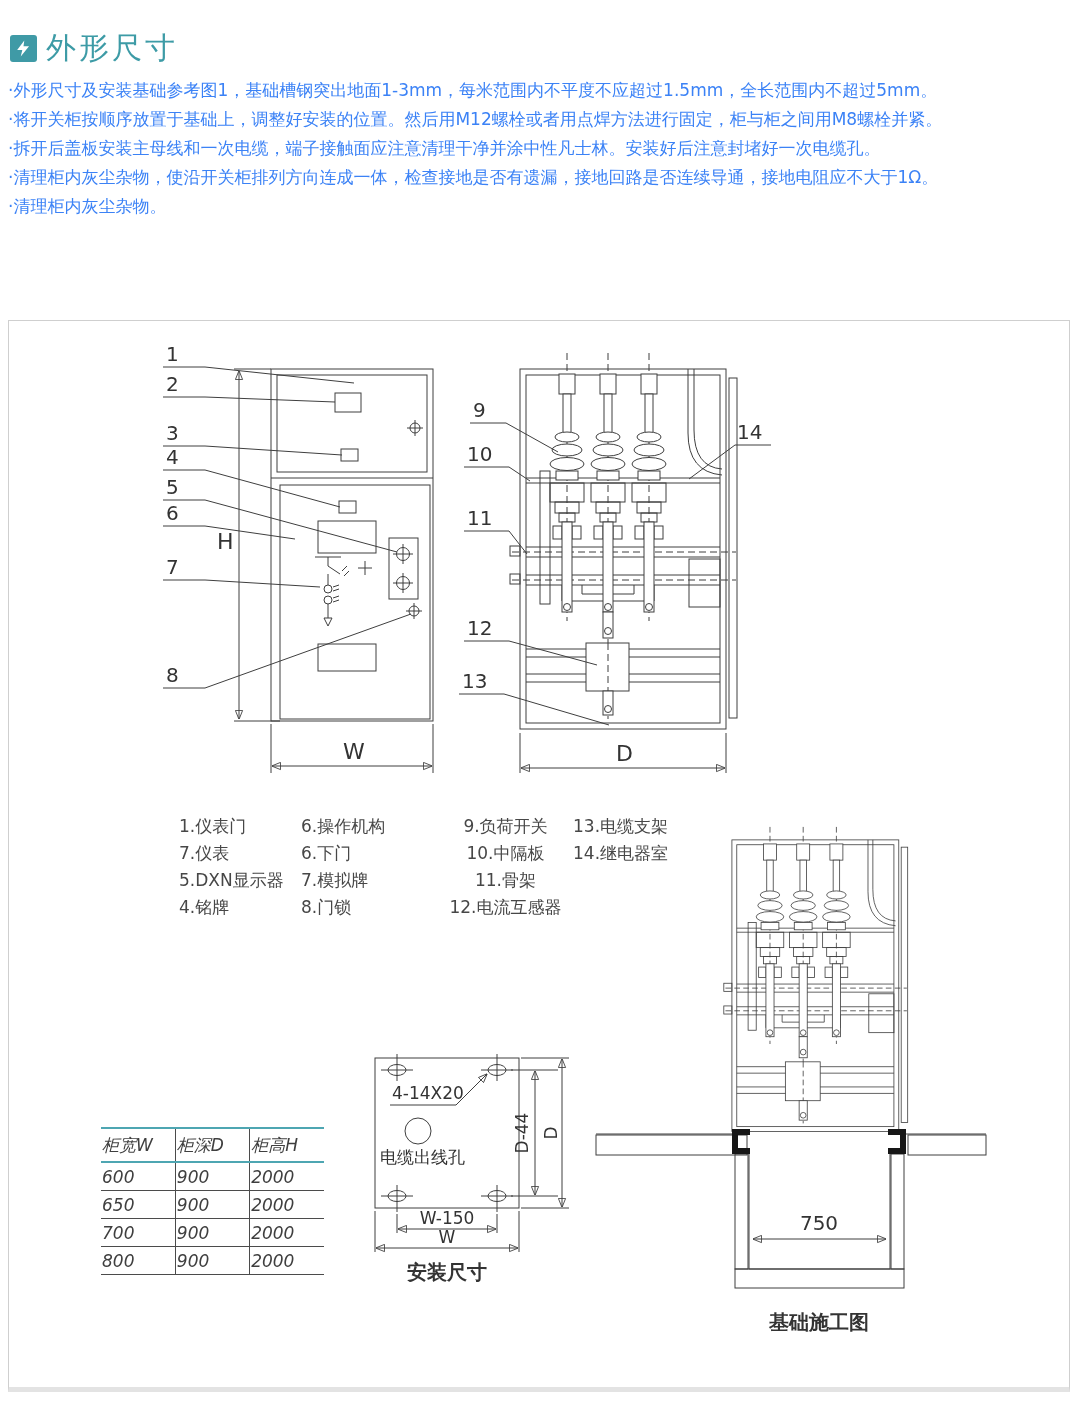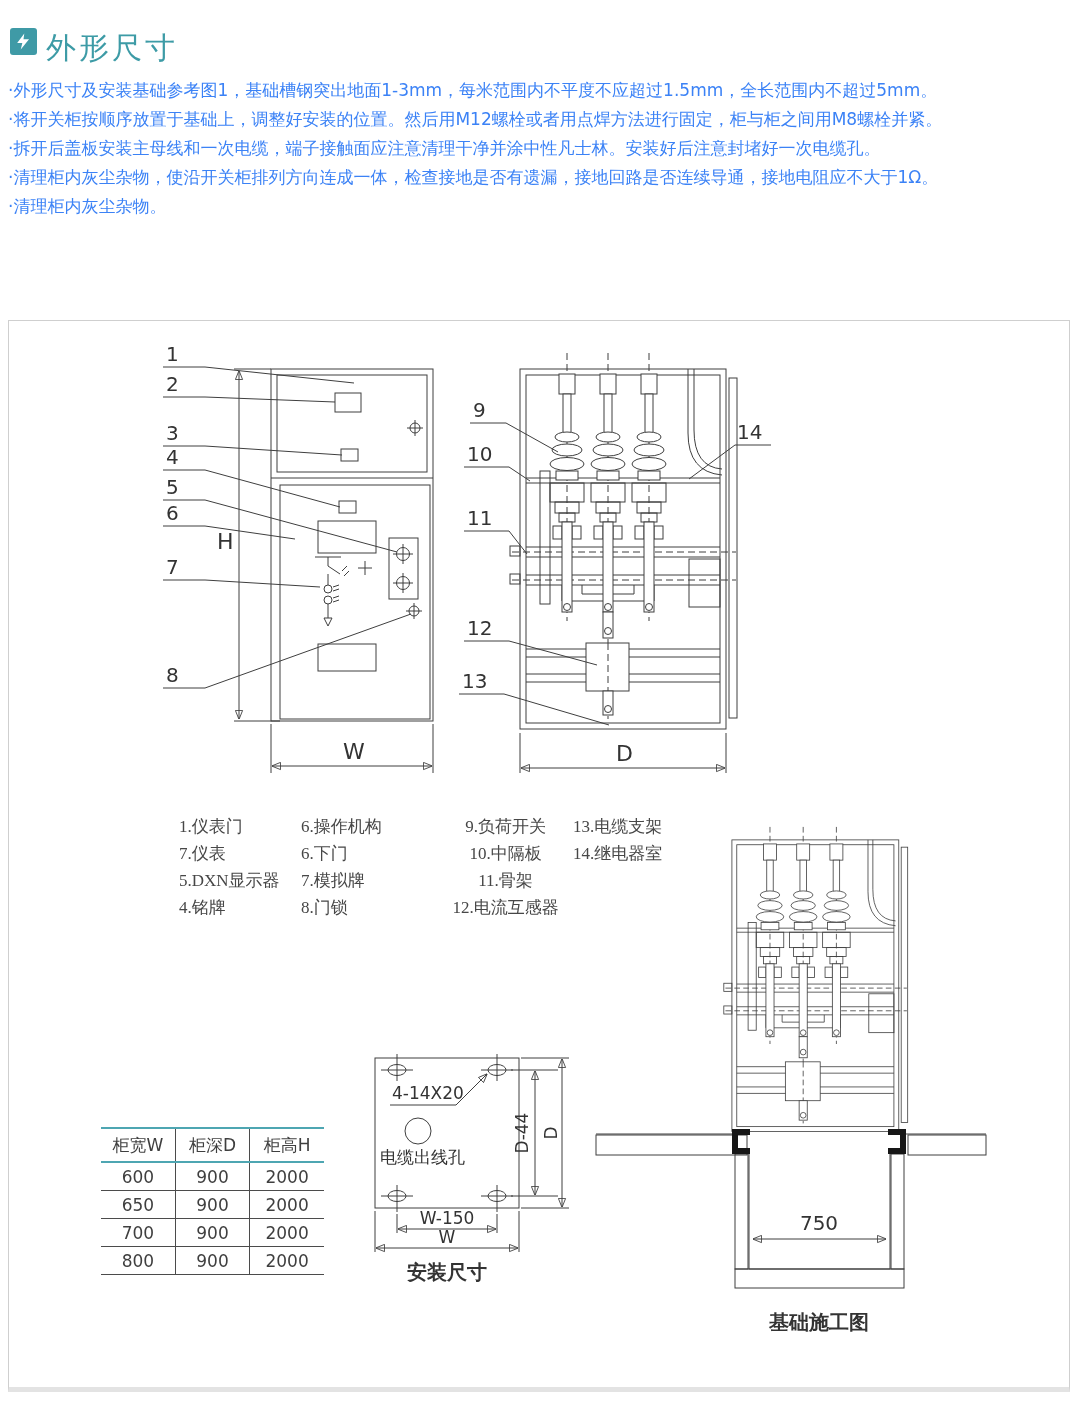--- a/index.html
+++ b/index.html
@@ -1,21 +1,21 @@
 <!DOCTYPE html>
 <html><head>
 <meta charset="utf-8">
 <style>
   html,body{margin:0;padding:0;}
   body{
     width:1078px;height:1418px;position:relative;background:#fff;
     font-family:"DejaVu Sans","Liberation Sans",sans-serif;
   }
   
-  .hdr{position:absolute;left:10px;top:28px;display:flex;gap:9px;}
+  .hdr{position:absolute;left:10px;top:28px;display:flex;align-items:center;gap:9px;}
   .hdr-icon{width:27px;height:27px;border-radius:3px;background:#3f9aa6;display:flex;align-items:center;justify-content:center;flex:0 0 auto;}
   .hdr-title{font-size:30px;color:#3d9ba6;letter-spacing:3px;font-weight:400;}
   
   .notes{position:absolute;left:8px;top:76px;width:1064px;font-size:17px;color:#3b82f6;line-height:29px;}
   .note{padding-left:11px;text-indent:-11px;}
   
   .panel{
     position:absolute;left:8px;top:320px;width:1062px;height:1072px;
     border:1px solid #cfcfcf;border-bottom:5px solid #e3e3e3;box-sizing:border-box;background:#fff;
   }
@@ -25,30 +25,30 @@
   }
   .drawing .dash{stroke-dasharray:7 4;}
   .drawing text{fill:#333;stroke:none;font-family:"DejaVu Sans","Liberation Sans",sans-serif;}
   .drawing .num{font-size:20px;}
   .drawing .dimL{font-size:22px;}
   .drawing .small{font-size:17px;}
   .drawing .cap{font-size:20px;font-weight:600;}
   .drawing .wfill{fill:#fff;}
   .drawing .blk{fill:#161616;stroke:none;}
   
-  .parts{position:absolute;left:170px;top:492px;display:flex;font-size:17px;color:#474747;font-family:Liberation Serif, serif;}
+  .parts{position:absolute;left:170px;top:492px;display:flex;font-size:17px;color:#474747;}
   .parts .pcol{display:flex;flex-direction:column;}
   .parts .pcol:nth-child(1){width:122px;}
   .parts .pcol:nth-child(2){width:137px;}
   .parts .pcol:nth-child(3){width:135px;align-items:center;}
   .parts .pcol:nth-child(4){width:130px;}
   .parts .pitem{height:27px;line-height:27px;white-space:nowrap;}
   
   .dim-table{position:absolute;left:92px;top:806px;width:223px;border-collapse:collapse;
-    font-size:17px;color:#3f3f3f;text-align:center;border-top:2px solid #4ea6b2;table-layout:fixed;}
+    font-size:17px;color:#3f3f3f;text-align:left;border-top:2px solid #4ea6b2;table-layout:fixed;font-style:italic;}
   .dim-table th{height:30px;font-weight:400;border-bottom:2px solid #4ea6b2;}
   .dim-table td{height:25px;border-bottom:1px solid #4b4b4b;}
   .dim-table th + th,.dim-table td + td{border-left:1px solid #4b4b4b;}
 </style>
 </head>
 <body>
 
 <div class="hdr">
   <span class="hdr-icon">
     <svg width="19" height="19" viewBox="0 0 24 24">

